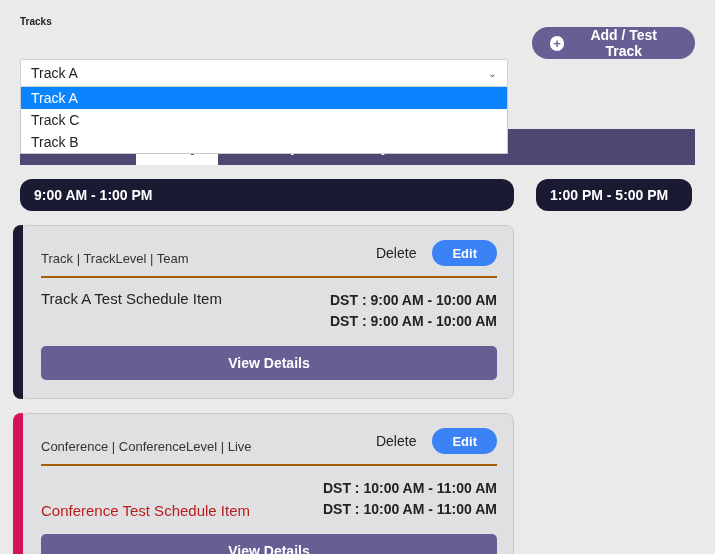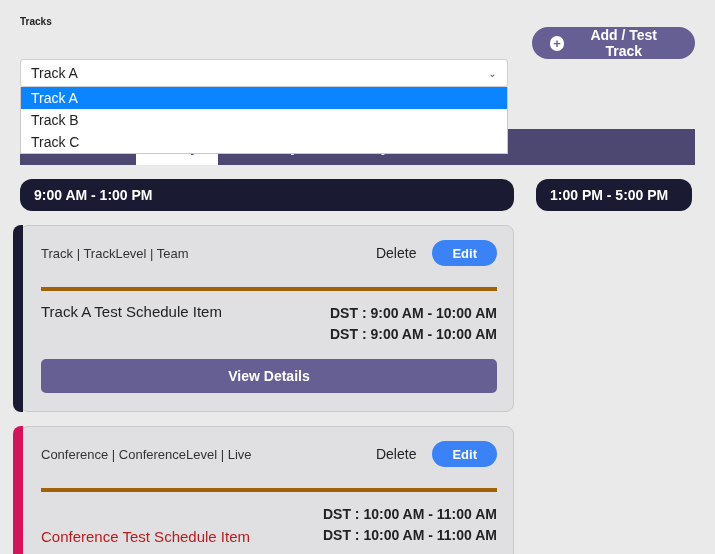--- a/index.html
+++ b/index.html
@@ -126,23 +126,23 @@
     left: -8px; top: -1px; bottom: -1px; width: 10px;
     border-top-left-radius: 8px;
     border-bottom-left-radius: 8px;
   }
   .card.a .accent { background: #1a1b33; }
   .card.b .accent { background: #d4145a; }
 
   .card-top {
     display: flex;
     justify-content: space-between;
-    align-items: center;
-    padding-bottom: 21px;
-    border-bottom: 4px solid #a16207;
+    align-items: flex-end;
+    padding-bottom: 10px;
+    border-bottom: 2px solid #a16207;
   }
   .card-top .meta { font-size: 13px; color: #333; }
   .card-top .actions { display: flex; align-items: center; gap: 16px; }
   .card-top .delete-link { font-size: 14px; font-weight: 400; color: #222; cursor: pointer; }
   .btn-edit {
     background: #3b82f6;
     color: #fff;
     border: none;
     border-radius: 16px;
     height: 26px;
@@ -182,22 +182,22 @@
   <div class="label-title">Tracks</div>
 
   <div class="top-row">
     <div class="select-wrap">
       <div class="select-box">
         <span>Track A</span>
         <span class="chev">⌄</span>
       </div>
       <div class="dropdown-list">
         <div class="dropdown-item selected">Track A</div>
+        <div class="dropdown-item">Track C</div>
         <div class="dropdown-item">Track B</div>
-        <div class="dropdown-item">Track C</div>
       </div>
     </div>
 
     <button class="btn-primary">
       <span class="plus-icon">+</span>
       <span>Add / Test Track</span>
     </button>
   </div>
 
   <div class="nav-bar">

